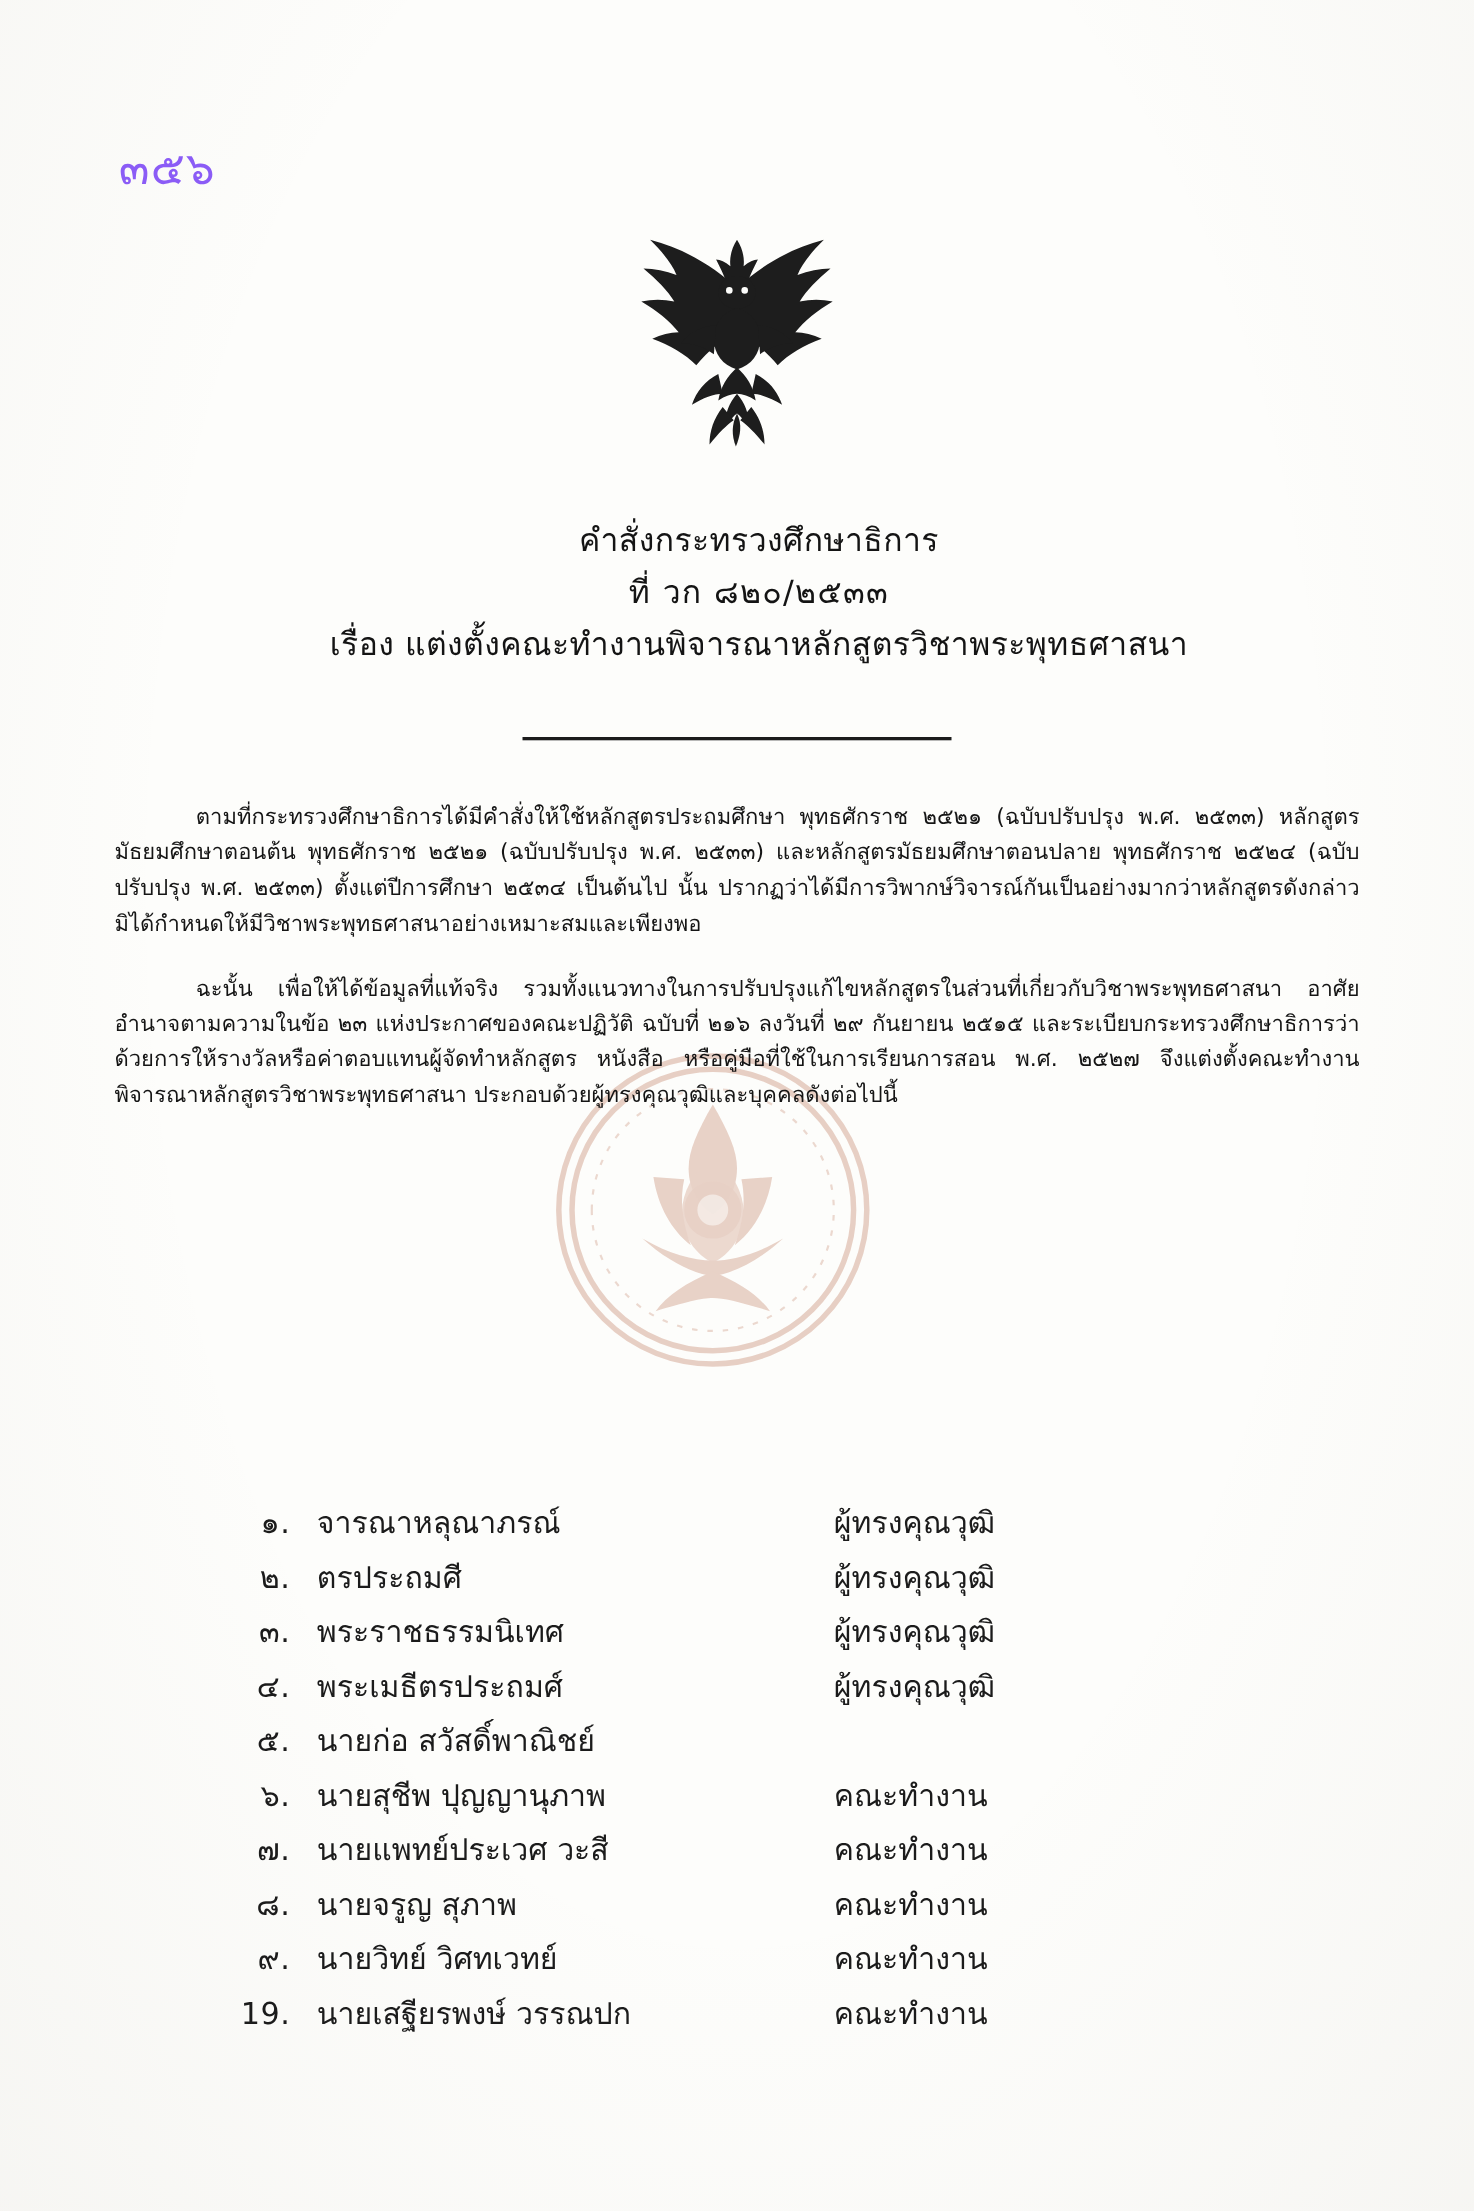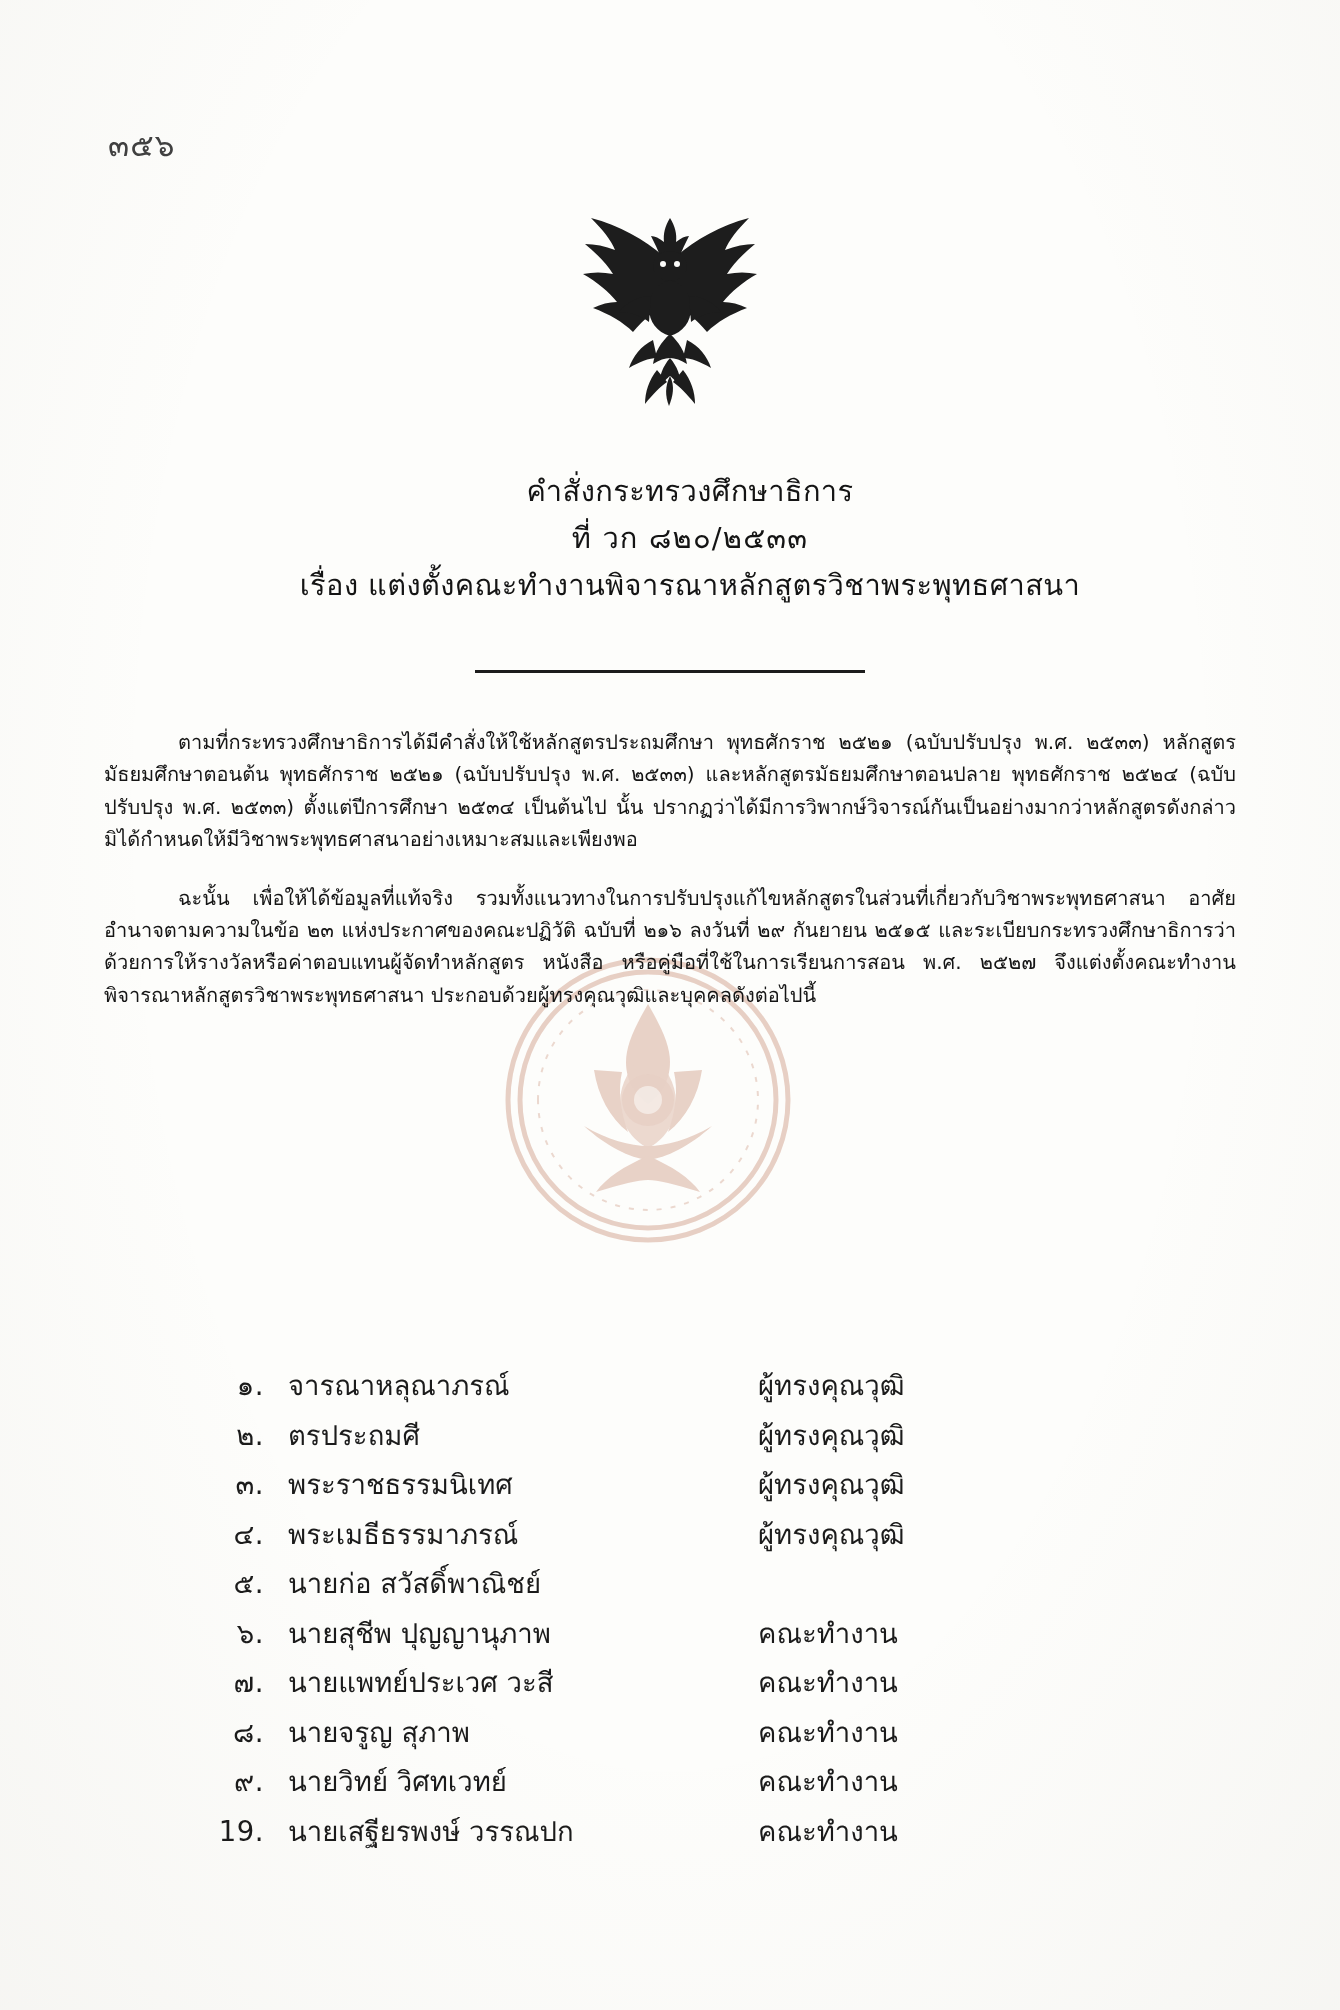--- a/index.html
+++ b/index.html
@@ -22,23 +22,23 @@
     inset: 0;
     background:
       radial-gradient(ellipse at 50% 40%, rgba(255,255,255,0) 55%, rgba(120,110,90,0.05) 100%);
     pointer-events: none;
   }
 
   .page-number {
     position: absolute;
     left: 108px;
     top: 120px;
-    font-size: 31px;
+    font-size: 41px;
     letter-spacing: 1px;
-    color: #404040;
+    color: #8b5cf6;
   }
 
   
   .emblem {
     position: absolute;
     left: 50%;
     top: 200px;
     transform: translateX(-50%);
     width: 210px;
     height: 220px;
@@ -231,21 +231,21 @@
       <span class="name">ตรประถมศี</span>
       <span class="role">ผู้ทรงคุณวุฒิ</span>
     </div>
     <div class="committee-row">
       <span class="num">๓.</span>
       <span class="name">พระราชธรรมนิเทศ</span>
       <span class="role">ผู้ทรงคุณวุฒิ</span>
     </div>
     <div class="committee-row">
       <span class="num">๔.</span>
-      <span class="name">พระเมธีธรรมาภรณ์</span>
+      <span class="name">พระเมธีตรประถมศ์</span>
       <span class="role">ผู้ทรงคุณวุฒิ</span>
     </div>
     <div class="committee-row">
       <span class="num">๕.</span>
       <span class="name">นายก่อ สวัสดิ์พาณิชย์</span>
     </div>
     <div class="committee-row">
       <span class="num">๖.</span>
       <span class="name">นายสุชีพ ปุญญานุภาพ</span>
       <span class="role">คณะทำงาน</span>

